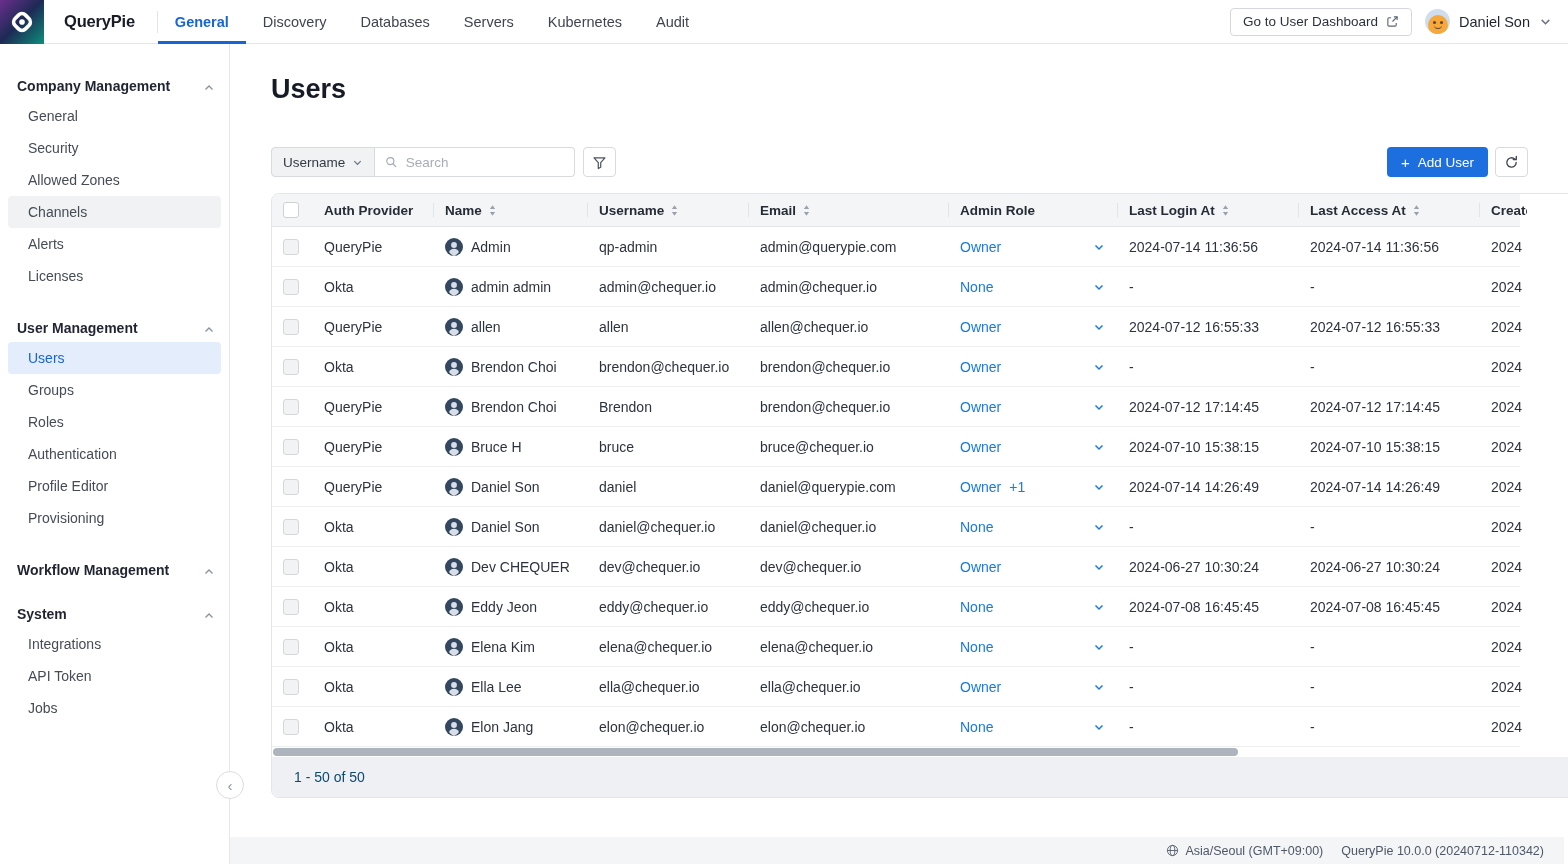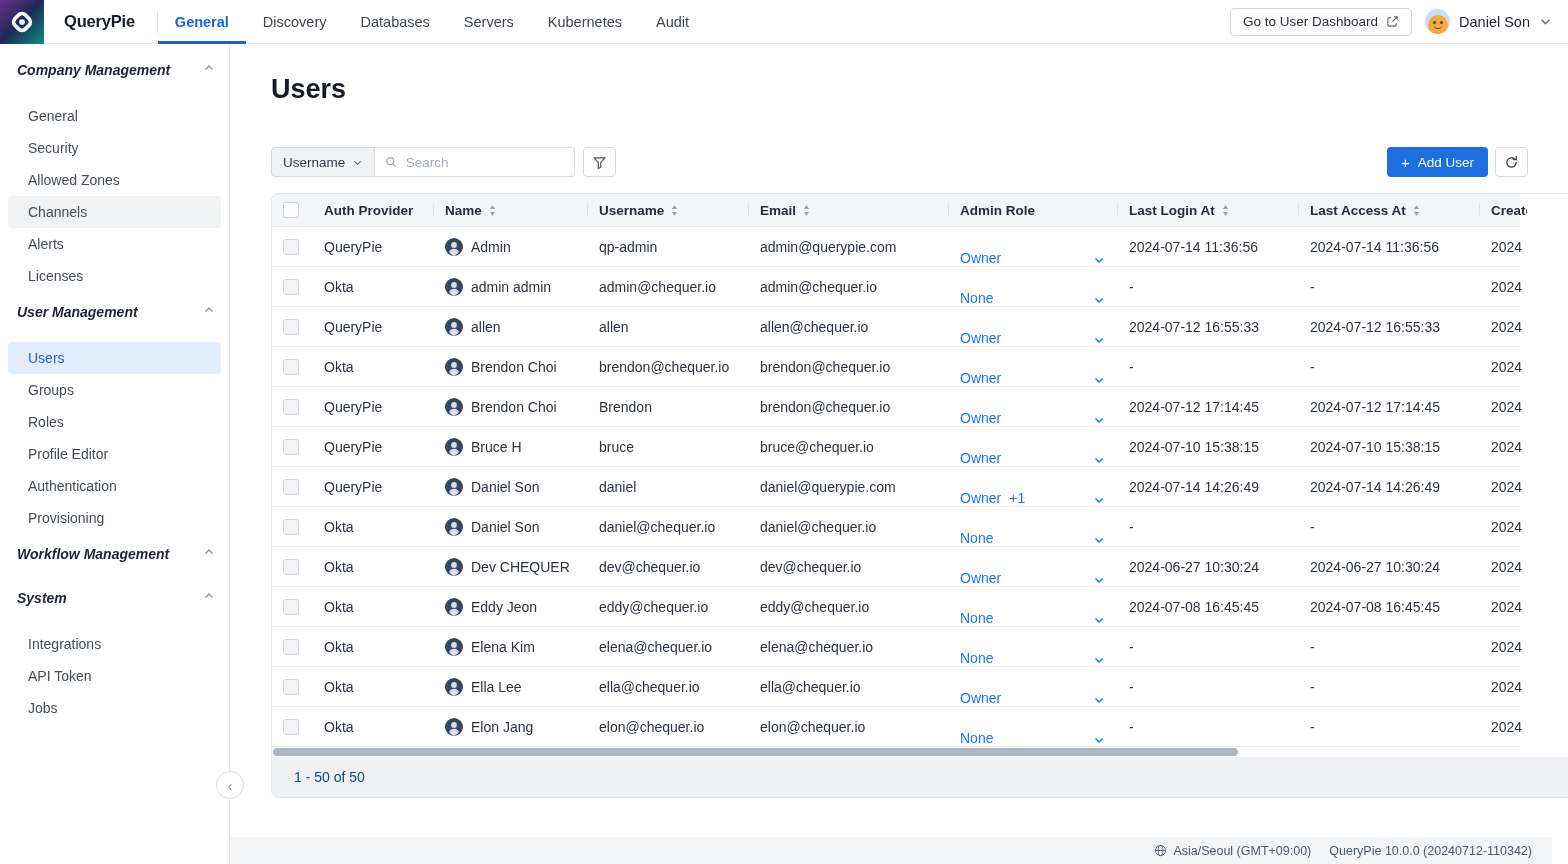--- a/index.html
+++ b/index.html
@@ -30,21 +30,21 @@
   .face::after { content:""; position:absolute; left:6px; top:8px; width:8px; height:5px;
     border-bottom:1.5px solid #5d4037; border-radius:0 0 8px 8px; }
   .user-name { font-size:14.5px; font-weight:500; color:#1f2430; }
 
   
   .layout { display:flex; height:820px; position:relative; }
 
   
   .sidebar { width:230px; flex:none; background:#fff; border-right:1px solid #e5e7ea; padding-top:18px; }
   .sb-section { margin-bottom:12px; }
-  .sb-header { height:32px; display:flex; align-items:flex-start; padding:0 14px 0 17px; cursor:pointer;font-style:italic; }
+  .sb-header { height:32px; display:flex; align-items:flex-end; padding:0 14px 0 17px; cursor:pointer; }
   .sb-title { font-size:14px; font-weight:700; color:#1f2430; }
   .sb-header svg { margin-left:auto; }
   .sb-items { margin-top:6px; }
   .sb-item { height:32px; display:flex; align-items:center; padding-left:20px; margin:0 8px;
     border-radius:4px; font-size:14px; color:#454c56; cursor:pointer; }
   .sb-item.hover { background:#f1f2f4; }
   .sb-item.selected { background:#e4edfb; color:#1765d4; font-weight:500; }
   .collapse-btn { position:absolute; left:216px; top:727px; width:28px; height:28px; border-radius:50%;
     background:#fff; border:1px solid #d9dce1; color:#8b93a1; font-size:15px; line-height:1;
     display:flex; align-items:center; justify-content:center; cursor:pointer; z-index:6; }
@@ -83,21 +83,21 @@
   .th::before { content:""; position:absolute; left:0; top:9px; bottom:9px; width:1px; background:#e1e4e8; }
   .th.c-check::before,.th.c1::before { display:none; }
   .td { font-size:14px; color:#2d333e; }
   .c-check { width:40px; padding:0 0 0 11px; }
   .c1{width:121px}.c2{width:154px}.c3{width:161px}.c4{width:200px}
   .c5{width:169px}.c6{width:181px}.c7{width:181px}.c8{width:120px}
   .checkbox { display:block; width:16px; height:16px; border:1px solid #ccd1d8; border-radius:3px; background:#fff; cursor:pointer; }
   .tr .checkbox { background:#f2f3f5; border-color:#d3d7dc; }
   .sort { margin-left:7px; flex:none; }
   .avatar-sm { width:18px; height:18px; margin-right:8px; flex:none; }
-  .role-cell { cursor:pointer;align-items:flex-end; }
+  .role-cell { cursor:pointer; }
   .role-text,.role-extra { color:#1879e9; }
   .role-extra { margin-left:8px; }
   .role-extra:empty { display:none; }
   .role-cell svg { margin-left:auto; flex:none; }
 
   .vthumb { position:absolute; top:37px; right:2px; width:7px; height:135px; background:#aeb4bd;
     border-radius:3.5px; z-index:3; cursor:pointer; }
   .hscroll { width:1255px; height:10px; position:relative; background:#fff; }
   .hthumb { position:absolute; left:1px; top:1px; width:965px; height:8px; background:#aeb4bd;
     border-radius:4px; cursor:pointer; }
@@ -105,21 +105,21 @@
   .pagination { height:40px; background:#eef0f3; border-radius:0 0 8px 8px; display:flex;
     align-items:center; padding:0 22px; }
   .range-text { font-size:14px; color:#0c4a6e; }
   .pager { margin-left:auto; display:flex; align-items:center; gap:13px; }
   .pg-chev { font-size:17px; color:#c1c6cd; cursor:pointer; line-height:1; background:none; border:none; }
   .pg-num { width:24px; height:24px; border:1px solid #2f7ce2; border-radius:5px; background:#fff;
     color:#1d6fe0; font:13px "Liberation Sans",sans-serif; display:flex; align-items:center;
     justify-content:center; cursor:pointer; }
 
   
-  .statusbar { position:absolute; bottom:0; left:0; right:16px; height:27px; background:#f3f5f7;
+  .statusbar { position:absolute; bottom:0; left:0; right:4px; height:27px; background:#f3f5f7;
     display:flex; align-items:center; justify-content:flex-end; gap:18px; padding-right:20px;
     font-size:12.5px; color:#4f5866; }
   .tz { display:flex; align-items:center; gap:6px; }
 </style>
 </head>
 <body>
 
 <header class="topbar">
   <div class="logo">
     <svg viewBox="0 0 24 24">
@@ -203,24 +203,24 @@
             <div class="sb-item selected">
               <span>Users</span>
             </div>
             <div class="sb-item">
               <span>Groups</span>
             </div>
             <div class="sb-item">
               <span>Roles</span>
             </div>
             <div class="sb-item">
+              <span>Authentication</span>
+            </div>
+            <div class="sb-item">
               <span>Profile Editor</span>
-            </div>
-            <div class="sb-item">
-              <span>Authentication</span>
             </div>
             <div class="sb-item">
               <span>Provisioning</span>
             </div>
           </div>
   </div>
         <div class="sb-section">
     <div class="sb-header">
       <span class="sb-title">Workflow Management</span>
       <svg width="12" height="12" viewBox="0 0 12 12" fill="none" stroke="#8b93a1" stroke-width="1.4">

